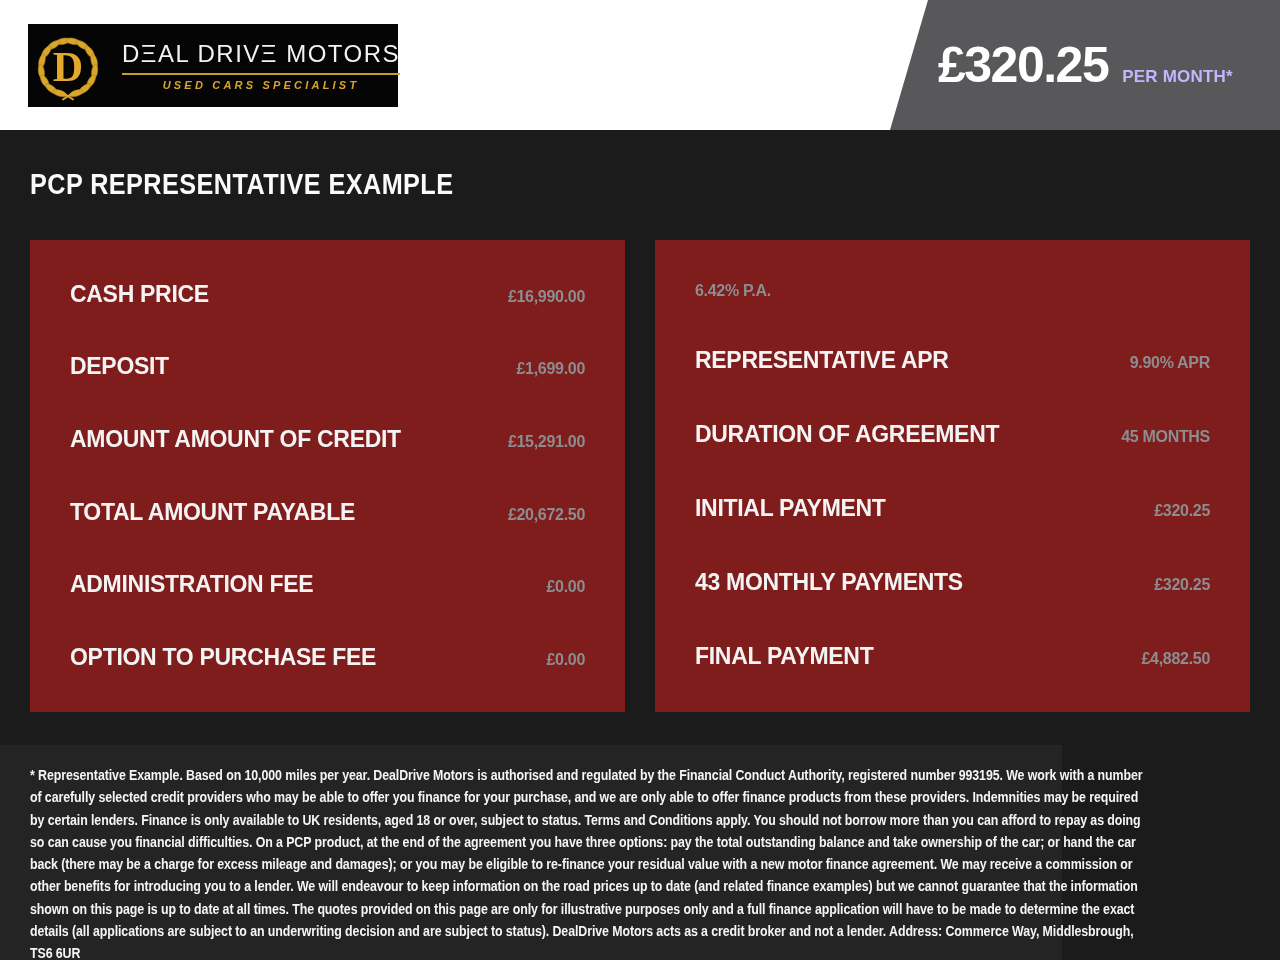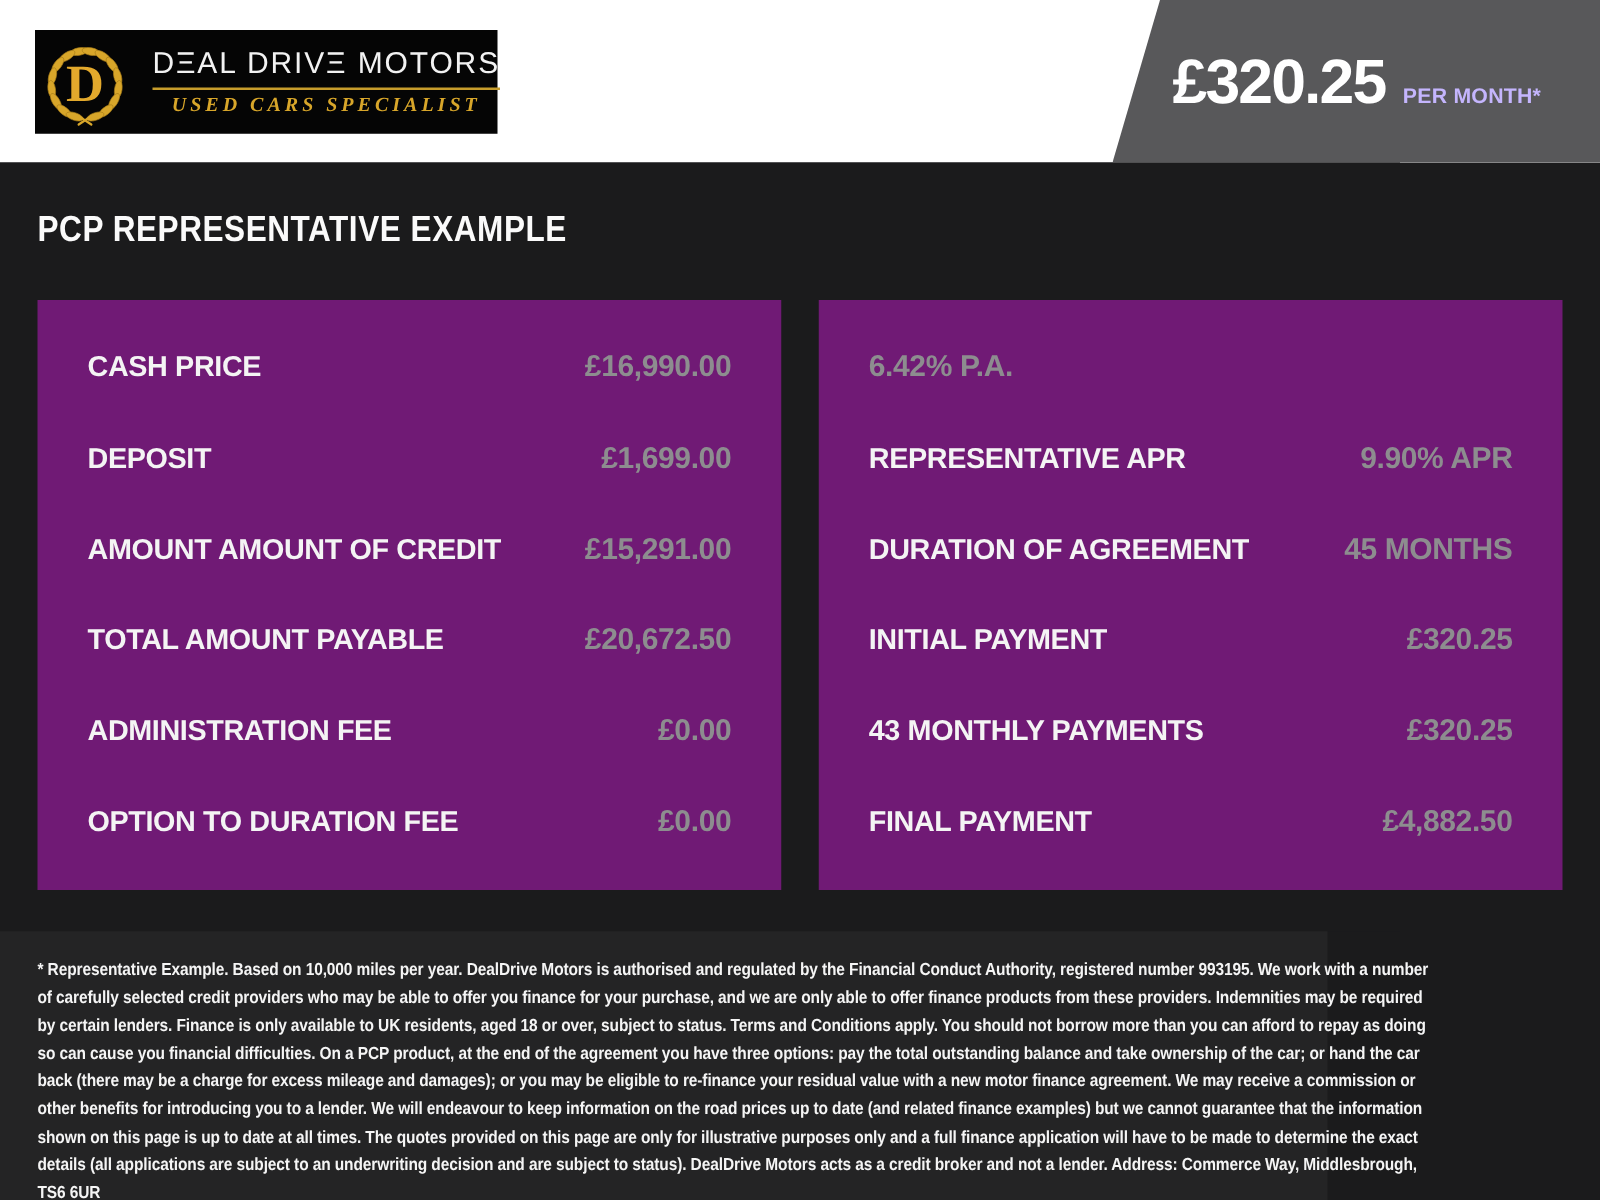--- a/index.html
+++ b/index.html
@@ -14,22 +14,22 @@
     position:absolute;left:28px;top:24px;width:370px;height:83px;background:#050505;
     display:flex;align-items:center;justify-content:center;gap:12px;
   }
   .wreath{width:84px;height:78px;flex:0 0 auto;}
   .logo-text{display:flex;flex-direction:column;align-items:center;}
   .logo-name{
     color:#f2f2f2;font-size:24px;font-weight:400;letter-spacing:1.5px;white-space:nowrap;
     border-bottom:2px solid #c79d2c;padding-bottom:5px;margin-bottom:4px;
   }
   .logo-tagline{
-    color:#d8a62a;font-size:16px;font-weight:bold;font-style:italic;
-    letter-spacing:3.2px;white-space:nowrap;font-family:Liberation Serif, serif;
+    color:#d8a62a;font-size:11px;font-weight:bold;font-style:italic;
+    letter-spacing:3.2px;white-space:nowrap;
   }
   .price-shape{
     position:absolute;top:0;right:0;width:430px;height:130px;background:#58585a;
     clip-path:polygon(78px 0,100% 0,100% 100%,40px 100%);
     display:flex;align-items:baseline;padding-left:88px;box-sizing:border-box;
   }
   .price-amount{
     color:#ffffff;font-size:50px;font-weight:bold;letter-spacing:-1.5px;
     line-height:130px; 
   }
@@ -37,32 +37,32 @@
     color:#c4b5fd;font-size:17px;font-weight:bold;letter-spacing:0.2px;margin-left:14px;
   }
   
   .main{position:absolute;left:0;top:130px;width:1120px;height:615px;background:#1b1b1c;}
   .page-title{
     position:absolute;left:30px;top:38px;margin:0;
     color:#fafafa;font-size:29px;font-weight:bold;white-space:nowrap;
     transform:scaleX(0.87);transform-origin:left center;letter-spacing:0.5px;
   }
   .panel{
-    position:absolute;top:110px;width:595px;height:472px;background:#701a75;
+    position:absolute;top:110px;width:595px;height:472px;background:#7f1d1d;
     display:flex;flex-direction:column;justify-content:space-around;
     padding:18px 40px;box-sizing:border-box;
   }
   .panel-left{left:30px;}
   .panel-right{left:655px;}
   .row{display:flex;justify-content:space-between;align-items:baseline;}
   .row-label{
     color:#f4f4f4;font-size:23px;font-weight:bold;letter-spacing:-0.3px;white-space:nowrap;
   }
   .row-value{
-    color:#8d8d8f;font-size:24px;font-weight:bold;letter-spacing:-0.3px;white-space:nowrap;
+    color:#8d8d8f;font-size:16px;font-weight:bold;letter-spacing:-0.3px;white-space:nowrap;
   }
   
   .footer{position:absolute;left:0;top:745px;width:1062px;height:215px;background:#242425;}
   .disclaimer{
     margin:0;position:absolute;left:30px;top:19px;width:1272px;
     color:#f5f5f5;font-size:14px;font-weight:bold;line-height:22.3px;
     letter-spacing:-0.1px;text-align:left;
     transform:scaleX(0.885);transform-origin:left top;
   }
 </style>
@@ -127,21 +127,21 @@
     </div>
     <div class="row">
       <span class="row-label">TOTAL AMOUNT PAYABLE</span>
       <span class="row-value">£20,672.50</span>
     </div>
     <div class="row">
       <span class="row-label">ADMINISTRATION FEE</span>
       <span class="row-value">£0.00</span>
     </div>
     <div class="row">
-      <span class="row-label">OPTION TO DURATION FEE</span>
+      <span class="row-label">OPTION TO PURCHASE FEE</span>
       <span class="row-value">£0.00</span>
     </div>
   </div>
 
   <div class="panel panel-right">
     <div class="row">
       <span class="row-value">6.42% P.A.</span>
     </div>
     <div class="row">
       <span class="row-label">REPRESENTATIVE APR</span>

